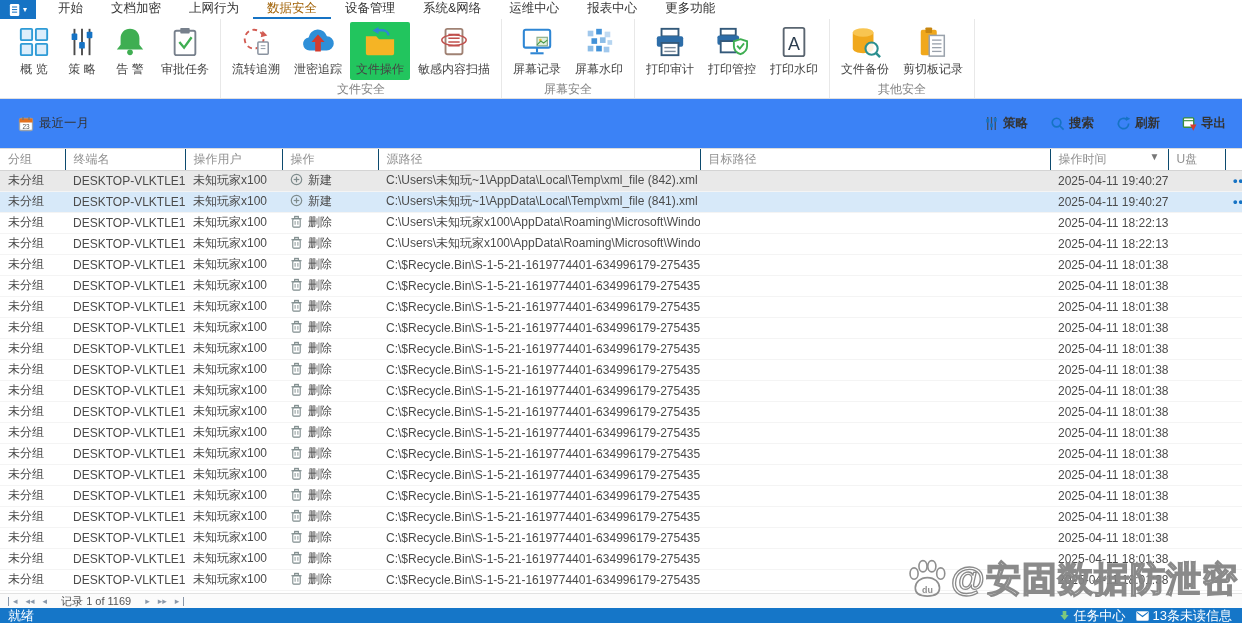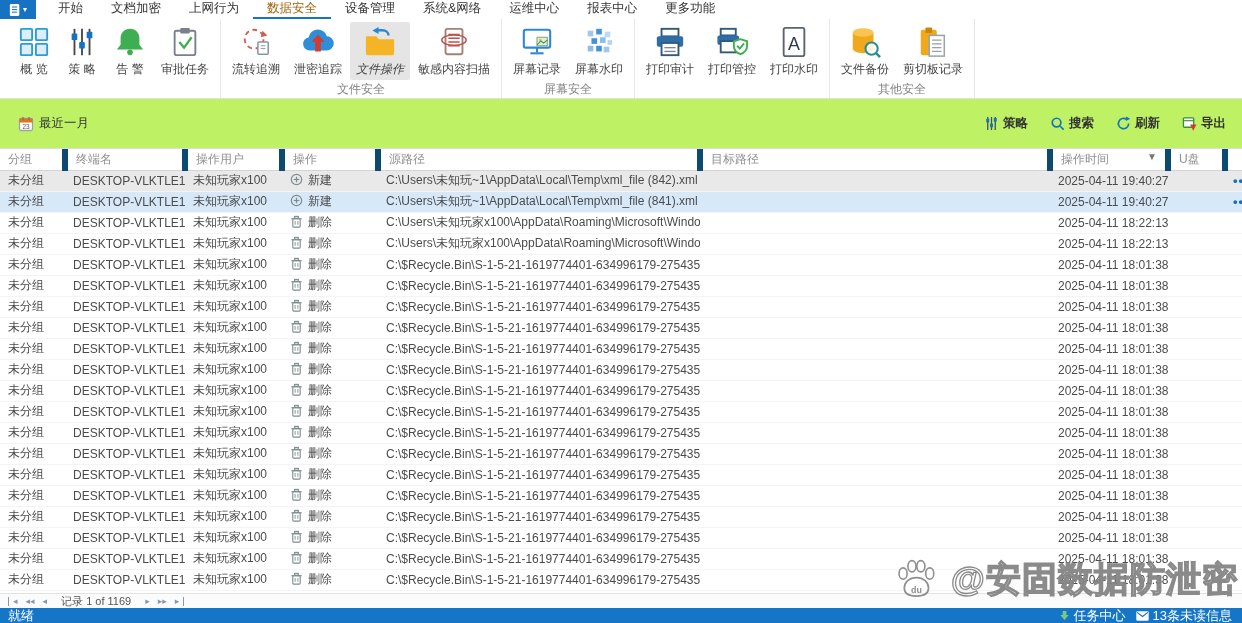--- a/index.html
+++ b/index.html
@@ -14,49 +14,49 @@
   .appbtn .caret { font-size:8px; line-height:1; }
   .tabs { display:flex; margin-left:8px; }
   .tab { padding:0 14px; font-size:12.5px; color:#333; display:flex; align-items:center; cursor:pointer; border-bottom:2px solid transparent; }
   .tab.active { color:#a16207; border-bottom:2px solid #1673c4; }
 
   
   .ribbon { display:flex; height:80px; padding-left:6px; background:#fff; border-bottom:1px solid #e0e0e0; }
   .rgroup { display:flex; flex-direction:column; padding:0 5px; border-right:1px solid #e8e8e8; }
   .ritems { display:flex; align-items:flex-start; flex:1; gap:2px; padding-top:3px; }
   .rbtn { display:flex; flex-direction:column; align-items:center; padding:4px 6px 2px; min-width:46px; border-radius:2px; cursor:pointer; }
-  .rbtn.selected { background:#e5e5e5;font-style:italic; }
+  .rbtn.selected { background:#22c55e; }
   .rbtn .icon svg { width:32px; height:32px; display:block; }
   .rlabel { font-size:12px; color:#444; margin-top:3px; white-space:nowrap; }
   .rglabel { text-align:center; font-size:12px; color:#828282; padding:1px 0 4px; }
 
   
-  .filterbar { height:50px; display:flex; align-items:center; justify-content:space-between; padding:0 16px 0 18px; background:#bef264; border-bottom:1px solid #dcdcdc; }
+  .filterbar { height:50px; display:flex; align-items:center; justify-content:space-between; padding:0 16px 0 18px; background:#3b82f6; border-bottom:1px solid #dcdcdc; }
   .datebtn { display:flex; align-items:center; gap:5px; font-size:12.5px; color:#333; cursor:pointer; }
   .datebtn .icon svg { width:16px; height:16px; display:block; }
   .factions { display:flex; gap:22px; }
   .fbtn { display:flex; align-items:center; gap:4px; font-size:12.5px; color:#333; cursor:pointer;font-weight:bold; }
   .fbtn .icon svg { width:15px; height:15px; display:block; }
 
   
   .tablewrap { position:relative; height:444px; overflow:hidden; }
   table { border-collapse:collapse; table-layout:fixed; width:1242px; font-size:12px; }
   thead th { height:21px; text-align:left; font-weight:normal; color:#909090; padding:0 8px;
-             border-bottom:1px solid #d4d4d4; border-right:6px solid #0c4a6e; background:#fff; white-space:nowrap; overflow:hidden; }
+             border-bottom:1px solid #d4d4d4; border-right:1px solid #0c4a6e; background:#fff; white-space:nowrap; overflow:hidden; }
   thead th:last-child { border-right:none; }
   thead th .hdr-caret { float:right; color:#777; font-size:10px; cursor:pointer; }
   tbody td { height:21px; padding:0 8px; color:#4b4b4b; white-space:nowrap; overflow:hidden; border-bottom:1px solid #f4f4f4; }
   tr.alt { background:#e9e9e9; }
   tr.selected { background:#d7e9f9; }
   td .aicn { display:inline-block; vertical-align:-2px; margin-right:5px; }
   td .aicn svg { width:13px; height:13px; display:block; }
   .rowmenu { color:#1673c4; font-weight:bold; font-size:13px; letter-spacing:1px; cursor:pointer; line-height:1; }
 
   
-  .watermark { position:absolute; right:4px; bottom:20px; display:flex; align-items:center; gap:14px; pointer-events:none; }
+  .watermark { position:absolute; right:4px; bottom:20px; display:flex; align-items:center; gap:3px; pointer-events:none; }
   .wmpaw svg { width:42px; height:42px; display:block; }
   .wmtext { font-size:35px; font-weight:bold; letter-spacing:1px;
             color:rgba(255,255,255,0.55); -webkit-text-stroke:1.3px rgba(125,125,125,0.9); }
 
   
   .pager { height:15px; display:flex; align-items:center; padding-left:8px; font-size:11px; color:#555; background:#fbfbfb; border-top:1px solid #e2e2e2; }
   .pgbtn { color:#8a97a8; font-size:9px; padding:0 4px; cursor:pointer; line-height:1; }
   .pgbtn.edge { border-left:1px solid #8a97a8; }
   .pgbtn.edge-r { border-right:1px solid #8a97a8; }
   .pglabel { margin:0 10px; color:#555; }

